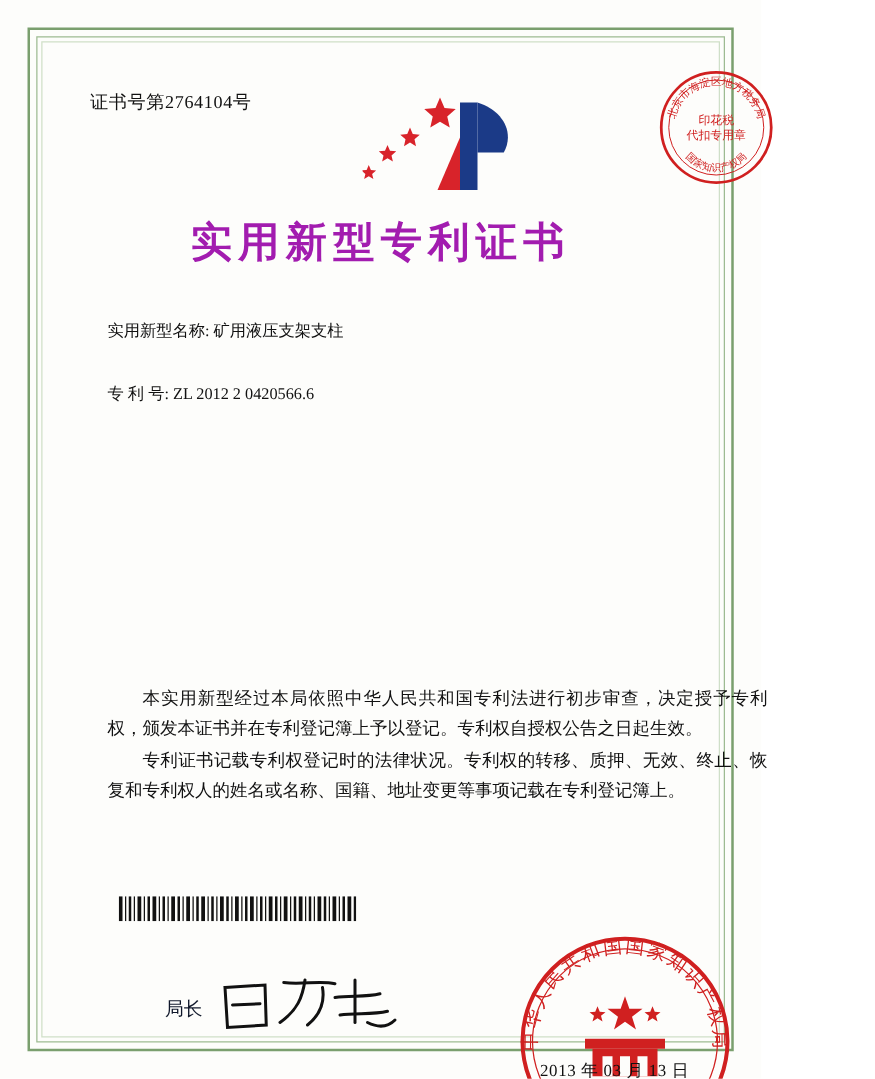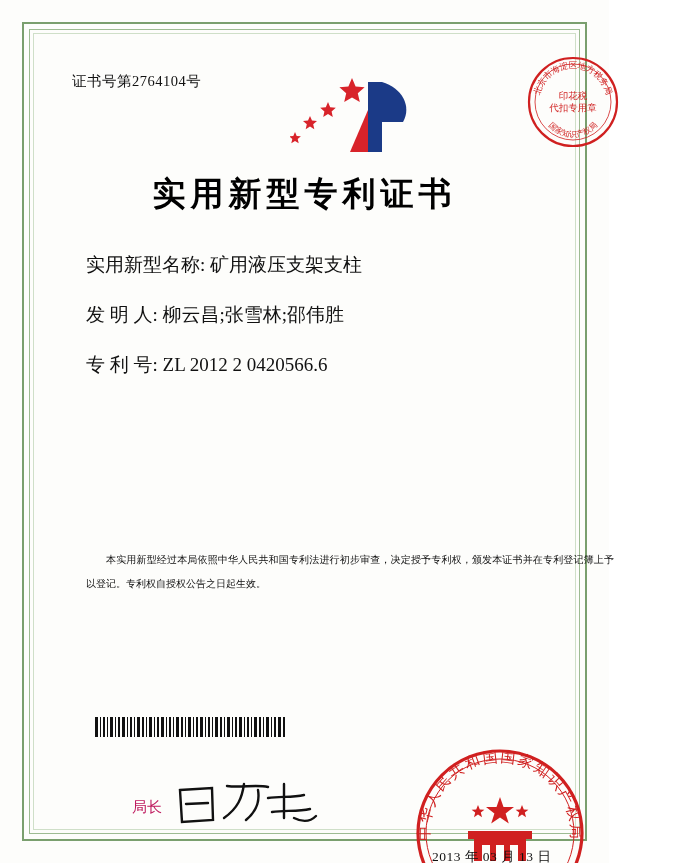--- a/index.html
+++ b/index.html
@@ -82,49 +82,49 @@
   .main-title {
     position: absolute;
     left: 0;
     right: 0;
     top: 172px;
     text-align: center;
     font-family: "DejaVu Serif", serif;
     font-size: 33px;
     font-weight: bold;
     letter-spacing: 5px;
-    color: #000000;
+    color: #a21caf;
   }
 
   .fields {
     position: absolute;
     left: 86px;
     top: 255px;
     width: 530px;
   }
   .field-row {
-    font-size: 19px;
+    font-size: 13px;
     line-height: 20px;
     margin-bottom: 30px;
     color: #111;
     white-space: nowrap;
   }
   .field-label {
     display: inline-block;
   }
   .field-value {
     display: inline-block;
   }
 
   .body-text {
     position: absolute;
     left: 86px;
     top: 548px;
     width: 528px;
-    font-size: 10px;
+    font-size: 14px;
     line-height: 24px;
     text-align: justify;
     color: #111;
   }
   .body-text p {
     margin: 0 0 2px 0;
     text-indent: 2em;
   }
 
   
@@ -135,21 +135,21 @@
     width: 190px;
     height: 20px;
   }
   .barcode svg { display: block; }
 
   .director-line {
     position: absolute;
     left: 132px;
     top: 798px;
     font-size: 15px;
-    color: #be185d;
+    color: #0f172a;
   }
   .signature {
     position: absolute;
     left: 172px;
     top: 778px;
     width: 150px;
     height: 52px;
   }
   .signature svg { display: block; }
 
@@ -217,31 +217,28 @@
   </div>
 
   <div class="main-title">实用新型专利证书</div>
 
   <div class="fields">
     <div class="field-row">
       <span class="field-label">实用新型名称:</span>
       <span class="field-value">矿用液压支架支柱</span>
     </div>
     <div class="field-row">
-      <span class="field-label">发 明 人:</span>
-      <span class="field-value">柳云昌;张雪林;邵伟胜</span>
-    </div>
-    <div class="field-row">
       <span class="field-label">专 利 号:</span>
       <span class="field-value">ZL 2012 2 0420566.6</span>
     </div>
   </div>
 
   <div class="body-text">
     <p>本实用新型经过本局依照中华人民共和国专利法进行初步审查，决定授予专利权，颁发本证书并在专利登记簿上予以登记。专利权自授权公告之日起生效。</p>
+    <p>专利证书记载专利权登记时的法律状况。专利权的转移、质押、无效、终止、恢复和专利权人的姓名或名称、国籍、地址变更等事项记载在专利登记簿上。</p>
   </div>
 
   <div class="barcode">
     <svg width="190" height="20" viewBox="0 0 190 20">
       <g fill="#111">
         <rect x="0" y="0" width="3" height="20"></rect>
           <rect x="5" y="0" width="1" height="20"></rect>
         <rect x="8" y="0" width="2" height="20"></rect>
           <rect x="12" y="0" width="1" height="20"></rect>
         <rect x="15" y="0" width="3" height="20"></rect>

